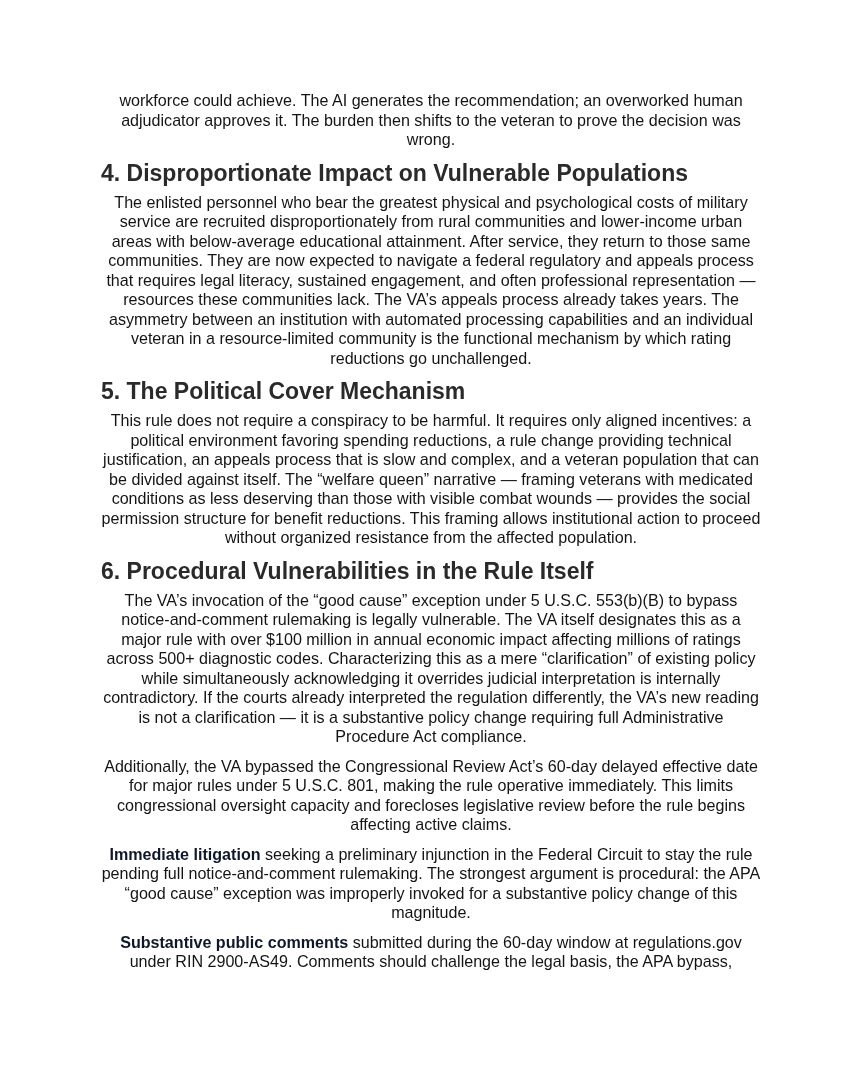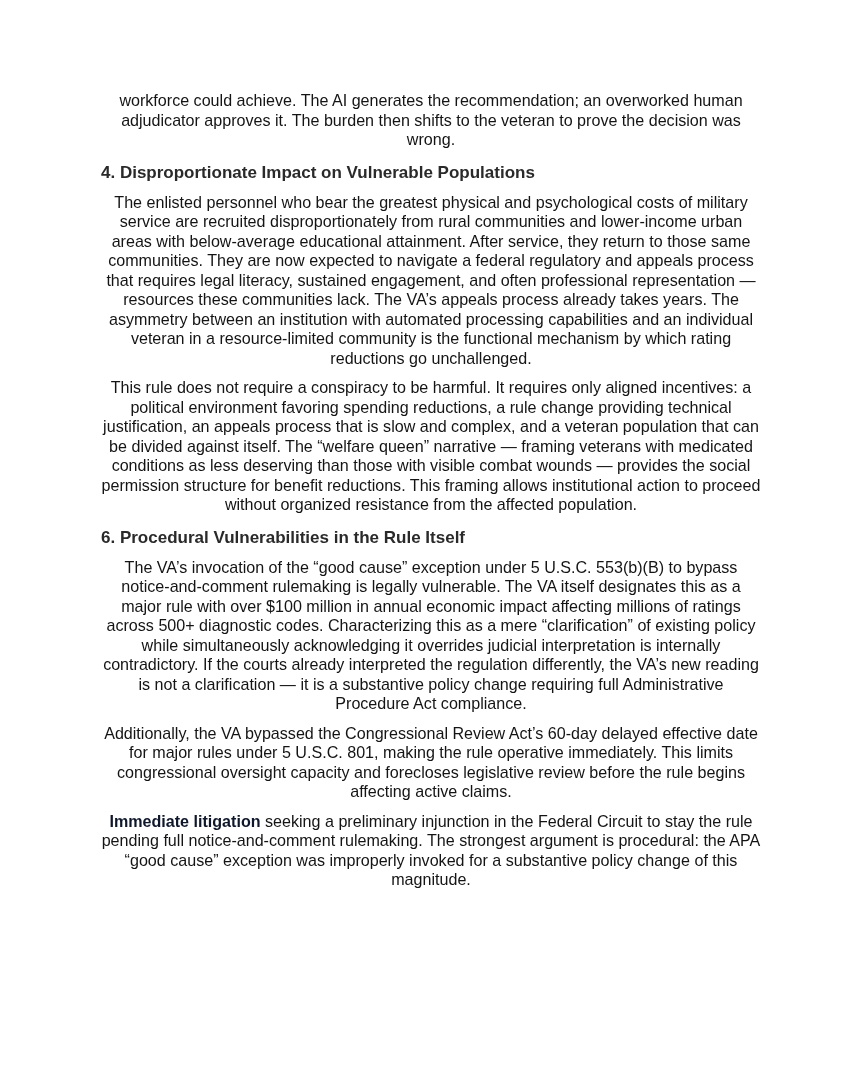--- a/index.html
+++ b/index.html
@@ -23,46 +23,48 @@
     }
     p {
       margin: 0 0 10px 0;
       font-size: 16.1px;
       line-height: 19.5px;
       color: #141414;
       text-align: center;
     }
     h2 {
       margin: 12px 0 9px 0;
-      font-size: 17px;
+      font-size: 23px;
       line-height: 22px;
       font-weight: bold;
       color: #2a2a2a;
     }
     b { font-weight: bold; color: #0f172a; }
   </style>
 </head>
 <body>
 
 <div class="page">
 
   <p>workforce could achieve. The AI generates the recommendation; an overworked human adjudicator approves it. The burden then shifts to the veteran to prove the decision was wrong.</p>
 
   <section>
     <h2>4. Disproportionate Impact on Vulnerable Populations</h2>
     <p>The enlisted personnel who bear the greatest physical and psychological costs of military service are recruited disproportionately from rural communities and lower-income urban areas with below-average educational attainment. After service, they return to those same communities. They are now expected to navigate a federal regulatory and appeals process that requires legal literacy, sustained engagement, and often professional representation — resources these communities lack. The VA’s appeals process already takes years. The asymmetry between an institution with automated processing capabilities and an individual veteran in a resource-limited community is the functional mechanism by which rating reductions go unchallenged.</p>
   </section>
 
   <section>
+    <h2>5. The Political Cover Mechanism</h2>
     <p>This rule does not require a conspiracy to be harmful. It requires only aligned incentives: a political environment favoring spending reductions, a rule change providing technical justification, an appeals process that is slow and complex, and a veteran population that can be divided against itself. The “welfare queen” narrative — framing veterans with medicated conditions as less deserving than those with visible combat wounds — provides the social permission structure for benefit reductions. This framing allows institutional action to proceed without organized resistance from the affected population.</p>
   </section>
 
   <section>
     <h2>6. Procedural Vulnerabilities in the Rule Itself</h2>
     <p>The VA’s invocation of the “good cause” exception under 5 U.S.C. 553(b)(B) to bypass notice-and-comment rulemaking is legally vulnerable. The VA itself designates this as a major rule with over $100 million in annual economic impact affecting millions of ratings across 500+ diagnostic codes. Characterizing this as a mere “clarification” of existing policy while simultaneously acknowledging it overrides judicial interpretation is internally contradictory. If the courts already interpreted the regulation differently, the VA’s new reading is not a clarification — it is a substantive policy change requiring full Administrative Procedure Act compliance.</p>
     <p>Additionally, the VA bypassed the Congressional Review Act’s 60-day delayed effective date for major rules under 5 U.S.C. 801, making the rule operative immediately. This limits congressional oversight capacity and forecloses legislative review before the rule begins affecting active claims.</p>
   </section>
 
   <section>
     <p><b>Immediate litigation</b><span> seeking a preliminary injunction in the Federal Circuit to stay the rule pending full notice-and-comment rulemaking. The strongest argument is procedural: the APA “good cause” exception was improperly invoked for a substantive policy change of this magnitude.</span></p>
+    <p><b>Substantive public comments</b><span> submitted during the 60-day window at regulations.gov under RIN 2900-AS49. Comments should challenge the legal basis, the APA bypass,</span></p>
   </section>
 
 </div>
 
 </body></html>

